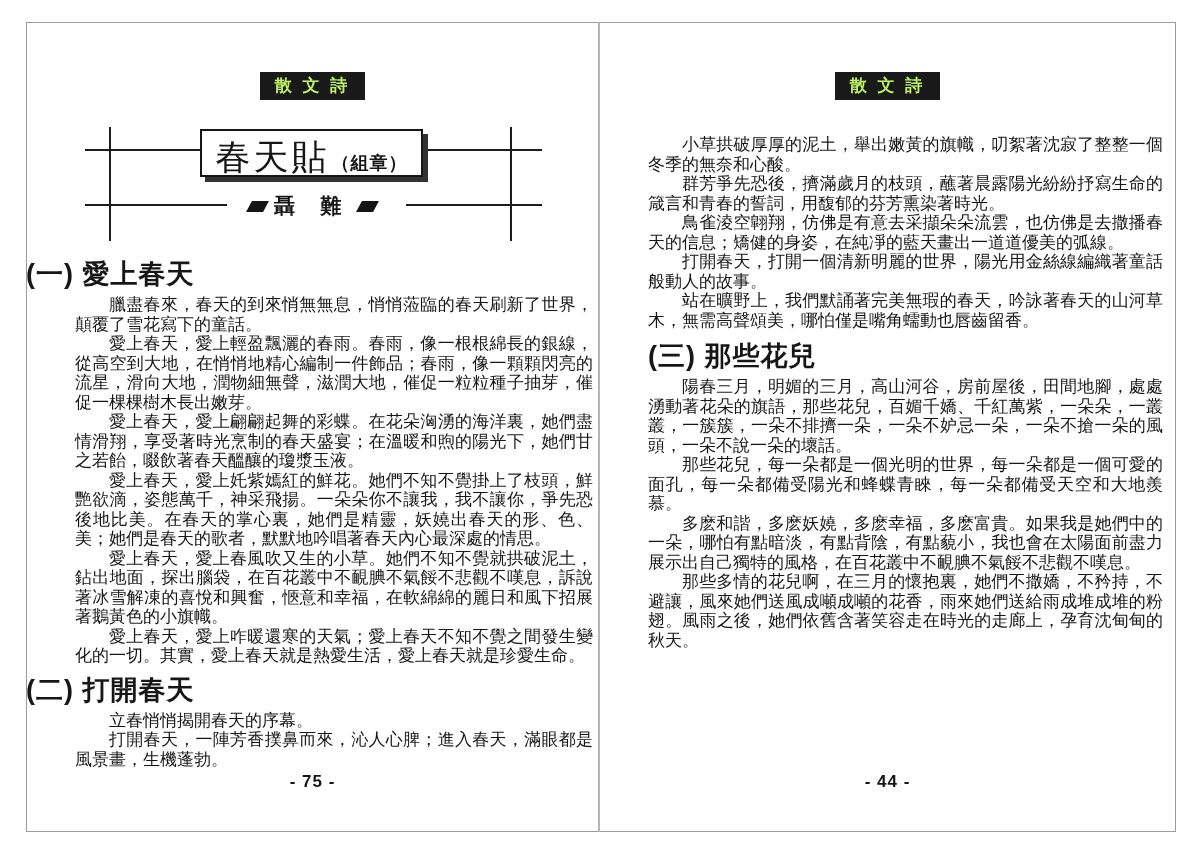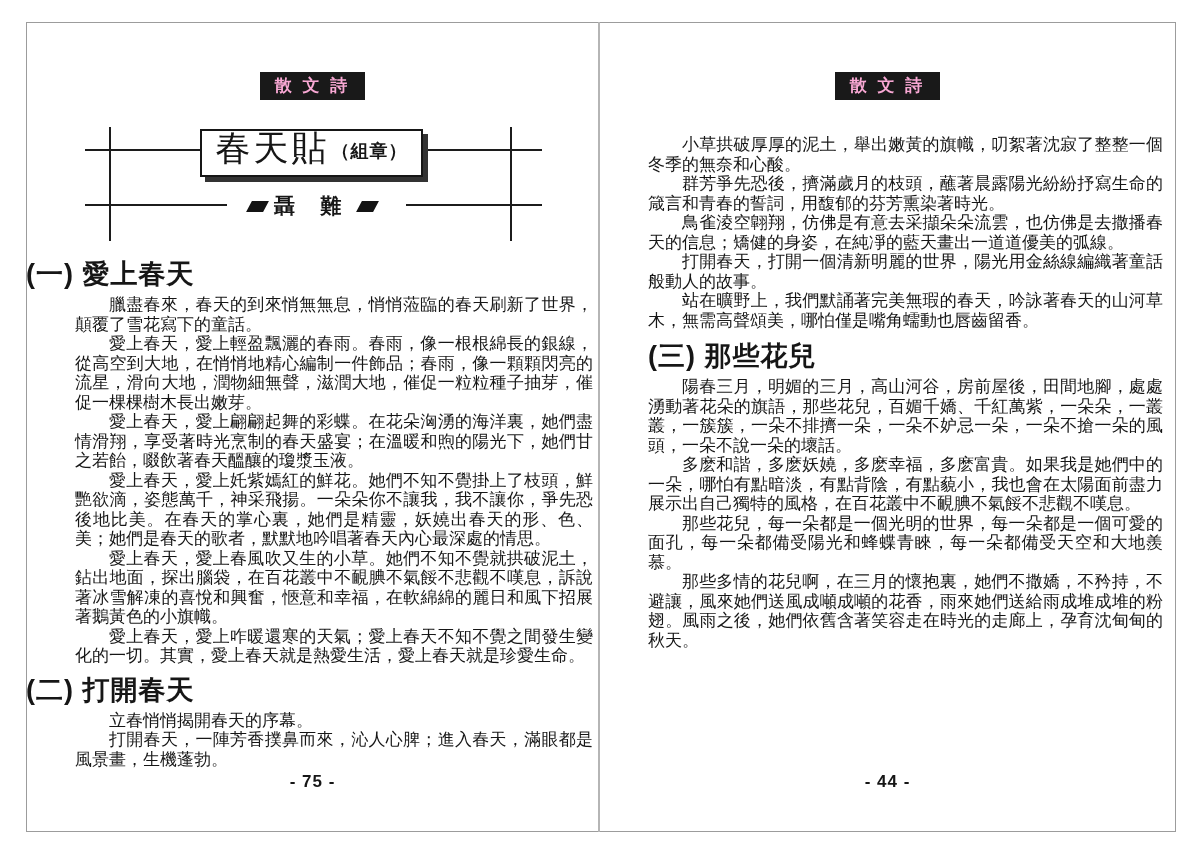--- a/index.html
+++ b/index.html
@@ -34,21 +34,21 @@
     top: 22px;
     height: 810px;
   }
   .page-left  { left: 26px;  width: 573px; }
   .page-right { left: 600px; width: 575px; }
 
   .running-head {
     margin: 50px auto 0;
     width: max-content;
     background: #191919;
-    color: #f9a8d4;
+    color: #bef264;
     font-family: "Liberation Sans", "DejaVu Sans", sans-serif;
     font-weight: bold;
     font-size: 17px;
     line-height: 1;
     padding: 5px 15px 6px;
     letter-spacing: 3px;
   }
 
   
   .title-decor { position: relative; height: 130px; margin-top: 20px; }
@@ -62,21 +62,21 @@
   .hl-bot-right { top: 84px; left: 380px; width: 136px; }
 
   .title-box {
     position: absolute;
     left: 174px; top: 9px;
     width: 223px; height: 48px;
     background: #ffffff;
     border: 2px solid #161616;
     box-shadow: 5px 5px 0 #333333;
     display: flex;
-    align-items: flex-start;
+    align-items: flex-end;
     justify-content: center;
     z-index: 2;
   }
   .title-main { font-size: 35px; line-height: 1; letter-spacing: 3px; }
   .title-suffix { font-size: 18px; font-weight: bold; margin-left: 2px; padding-top: 8px; letter-spacing: 1px; }
 
   .author-row {
     position: absolute;
     top: 73px; left: 0;
     width: 100%;
@@ -189,20 +189,20 @@
     <div class="text-block">
       <p class="para">小草拱破厚厚的泥土，舉出嫩黃的旗幟，叨絮著沈寂了整整一個冬季的無奈和心酸。</p>
       <p class="para">群芳爭先恐後，擠滿歲月的枝頭，蘸著晨露陽光紛紛抒寫生命的箴言和青春的誓詞，用馥郁的芬芳熏染著時光。</p>
       <p class="para">鳥雀淩空翺翔，仿佛是有意去采擷朵朵流雲，也仿佛是去撒播春天的信息；矯健的身姿，在純凈的藍天畫出一道道優美的弧線。</p>
       <p class="para">打開春天，打開一個清新明麗的世界，陽光用金絲線編織著童話般動人的故事。</p>
       <p class="para">站在曠野上，我們默誦著完美無瑕的春天，吟詠著春天的山河草木，無需高聲頌美，哪怕僅是嘴角蠕動也唇齒留香。</p>
 
       <h2 class="section-heading">(三) 那些花兒</h2>
 
       <p class="para">陽春三月，明媚的三月，高山河谷，房前屋後，田間地腳，處處湧動著花朵的旗語，那些花兒，百媚千嬌、千紅萬紫，一朵朵，一叢叢，一簇簇，一朵不排擠一朵，一朵不妒忌一朵，一朵不搶一朵的風頭，一朵不說一朵的壞話。</p>
+      <p class="para">那些花兒，每一朵都是一個光明的世界，每一朵都是一個可愛的面孔，每一朵都備受陽光和蜂蝶青睞，每一朵都備受天空和大地羨慕。</p>
       <p class="para">多麽和諧，多麽妖嬈，多麽幸福，多麽富貴。如果我是她們中的一朵，哪怕有點暗淡，有點背陰，有點藐小，我也會在太陽面前盡力展示出自己獨特的風格，在百花叢中不靦腆不氣餒不悲觀不嘆息。</p>
-      <p class="para">那些花兒，每一朵都是一個光明的世界，每一朵都是一個可愛的面孔，每一朵都備受陽光和蜂蝶青睞，每一朵都備受天空和大地羨慕。</p>
       <p class="para">那些多情的花兒啊，在三月的懷抱裏，她們不撒嬌，不矜持，不避讓，風來她們送風成噸成噸的花香，雨來她們送給雨成堆成堆的粉翅。風雨之後，她們依舊含著笑容走在時光的走廊上，孕育沈甸甸的秋天。</p>
     </div>
 
     <div class="page-number">- 44 -</div>
   </section>
 </div>
 
 </body></html>

